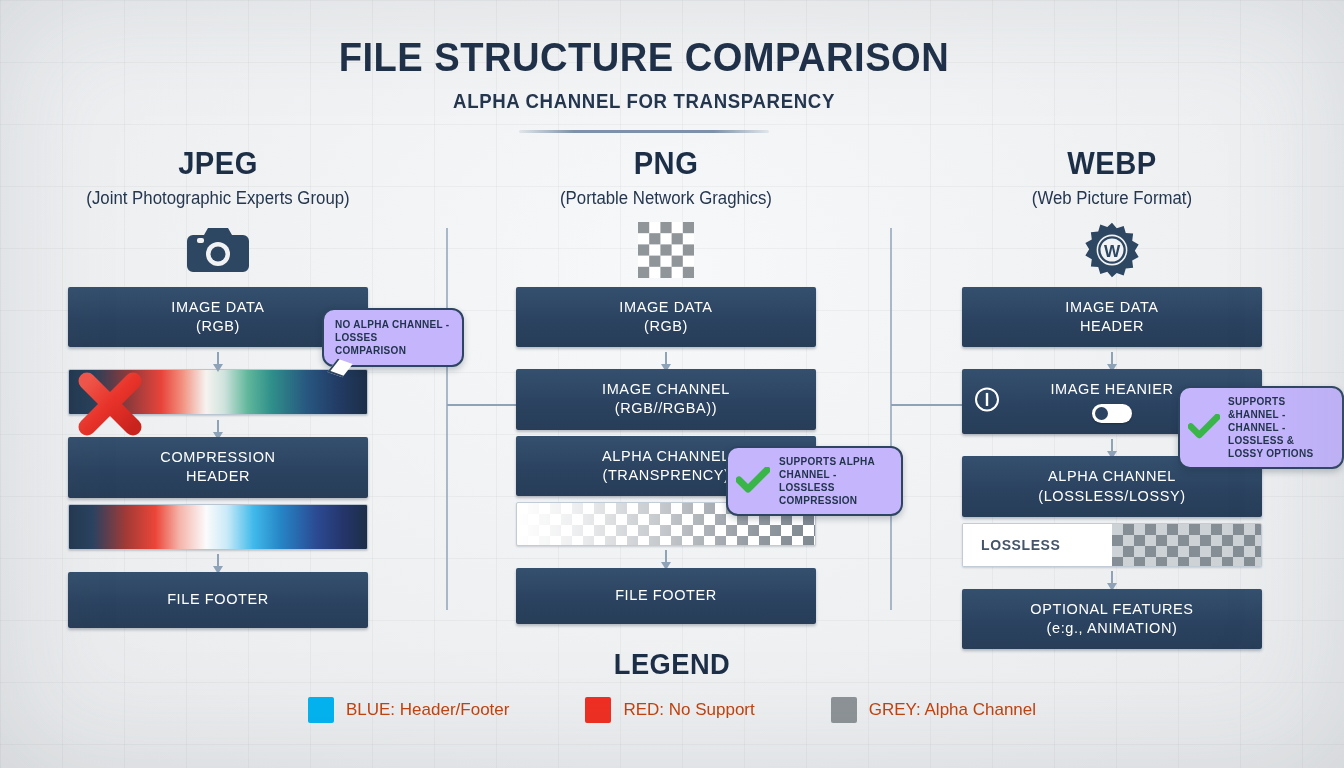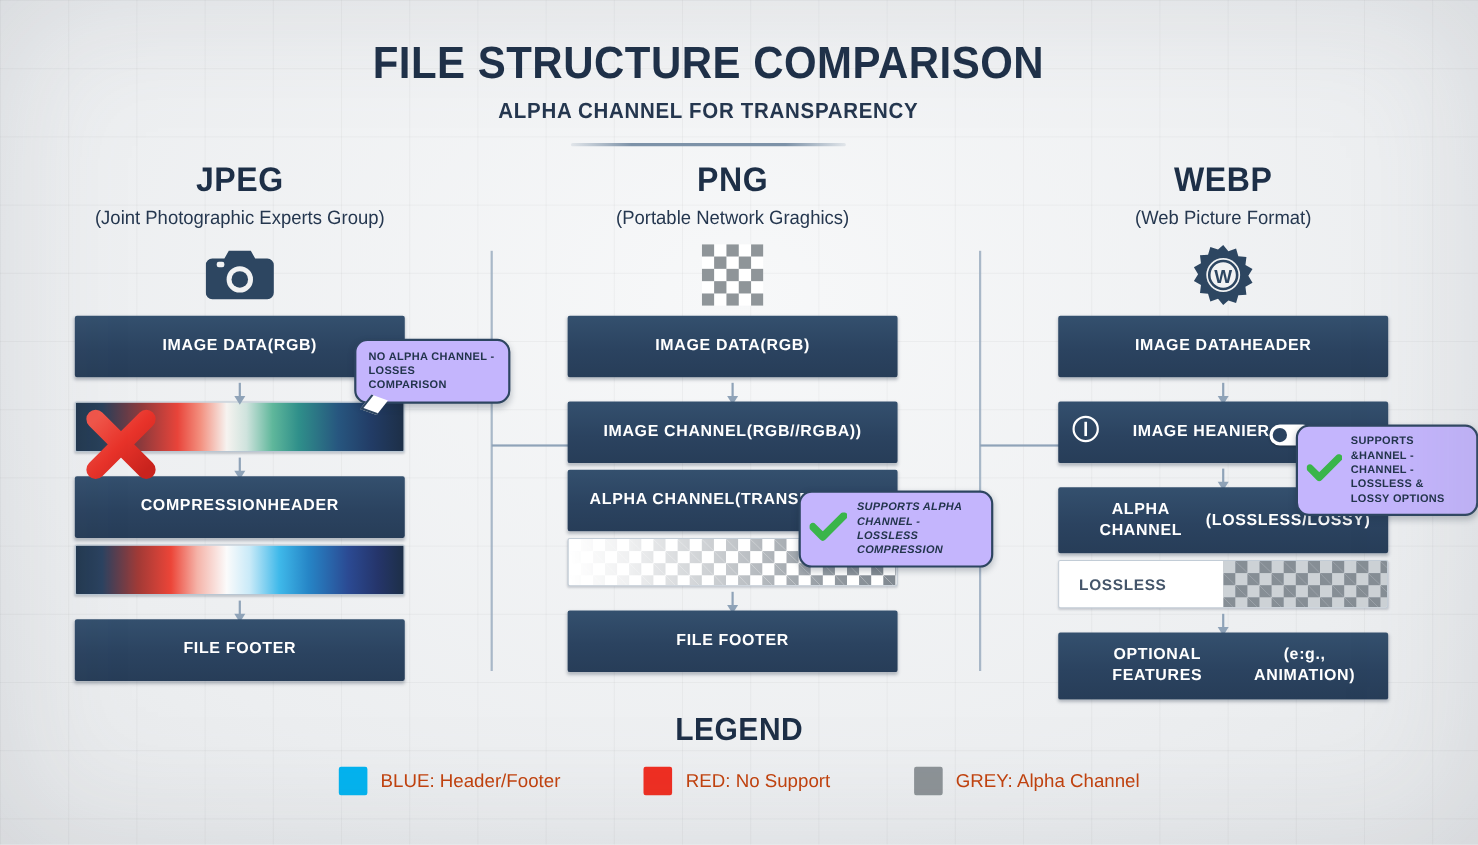--- a/index.html
+++ b/index.html
@@ -80,28 +80,28 @@
   .col-icon { height: 62px; margin-top: 10px; display: flex; align-items: center; justify-content: center; }
 
   .blocks { margin-top: 6px; position: relative; }
 
   
   .block {
     position: relative;
     background: linear-gradient(to bottom, #34506e 0%, #2b4360 55%, #273d58 100%);
     color: #ffffff;
     text-align: center;
-    font-weight: bold;
+    font-weight: normal;
     font-size: 14.5px;
     letter-spacing: 0.6px;
     line-height: 1.32;
     padding: 11px 16px;
     border-radius: 2px;
     box-shadow: 0 2px 3px rgba(25,40,60,0.28);
-    display: flex; flex-direction: row; align-items: center; justify-content: center;
+    display: flex; flex-direction: column; align-items: center; justify-content: center;
   }
   .block .line2 { font-size: 14.5px; }
   .block-tall { min-height: 56px; }
 
   .arrow-down {
     height: 22px; position: relative;
     display: flex; align-items: center; justify-content: center;
   }
   .arrow-down i {
     display: block; width: 2px; height: 13px; background: #8fa3b8; position: relative;
@@ -174,21 +174,21 @@
   .callout .tail {
     position: absolute; width: 16px; height: 16px;
     background: #ffffff; border-left: 2px solid #2d4560; border-bottom: 2px solid #2d4560;
     transform: rotate(20deg) skewX(-18deg);
   }
   #callout-jpeg { left: 322px; top: 308px; width: 142px; }
   #callout-jpeg .tail { left: 8px; bottom: -11px; }
 
   #callout-png {
     left: 726px; top: 446px; width: 177px;
-    display: flex; align-items: center; gap: 9px; padding: 7px 10px 7px 8px; font-style: italic;
+    display: flex; align-items: center; gap: 9px; padding: 7px 10px 7px 8px;
   }
   #callout-webp {
     left: 1178px; top: 386px; width: 166px;
     display: flex; align-items: center; gap: 8px; padding: 7px 8px;
   }
   .check-mark { flex: 0 0 auto; }
 
   
   #red-x { position: absolute; left: 74px; top: 368px; width: 72px; height: 72px; }
 

